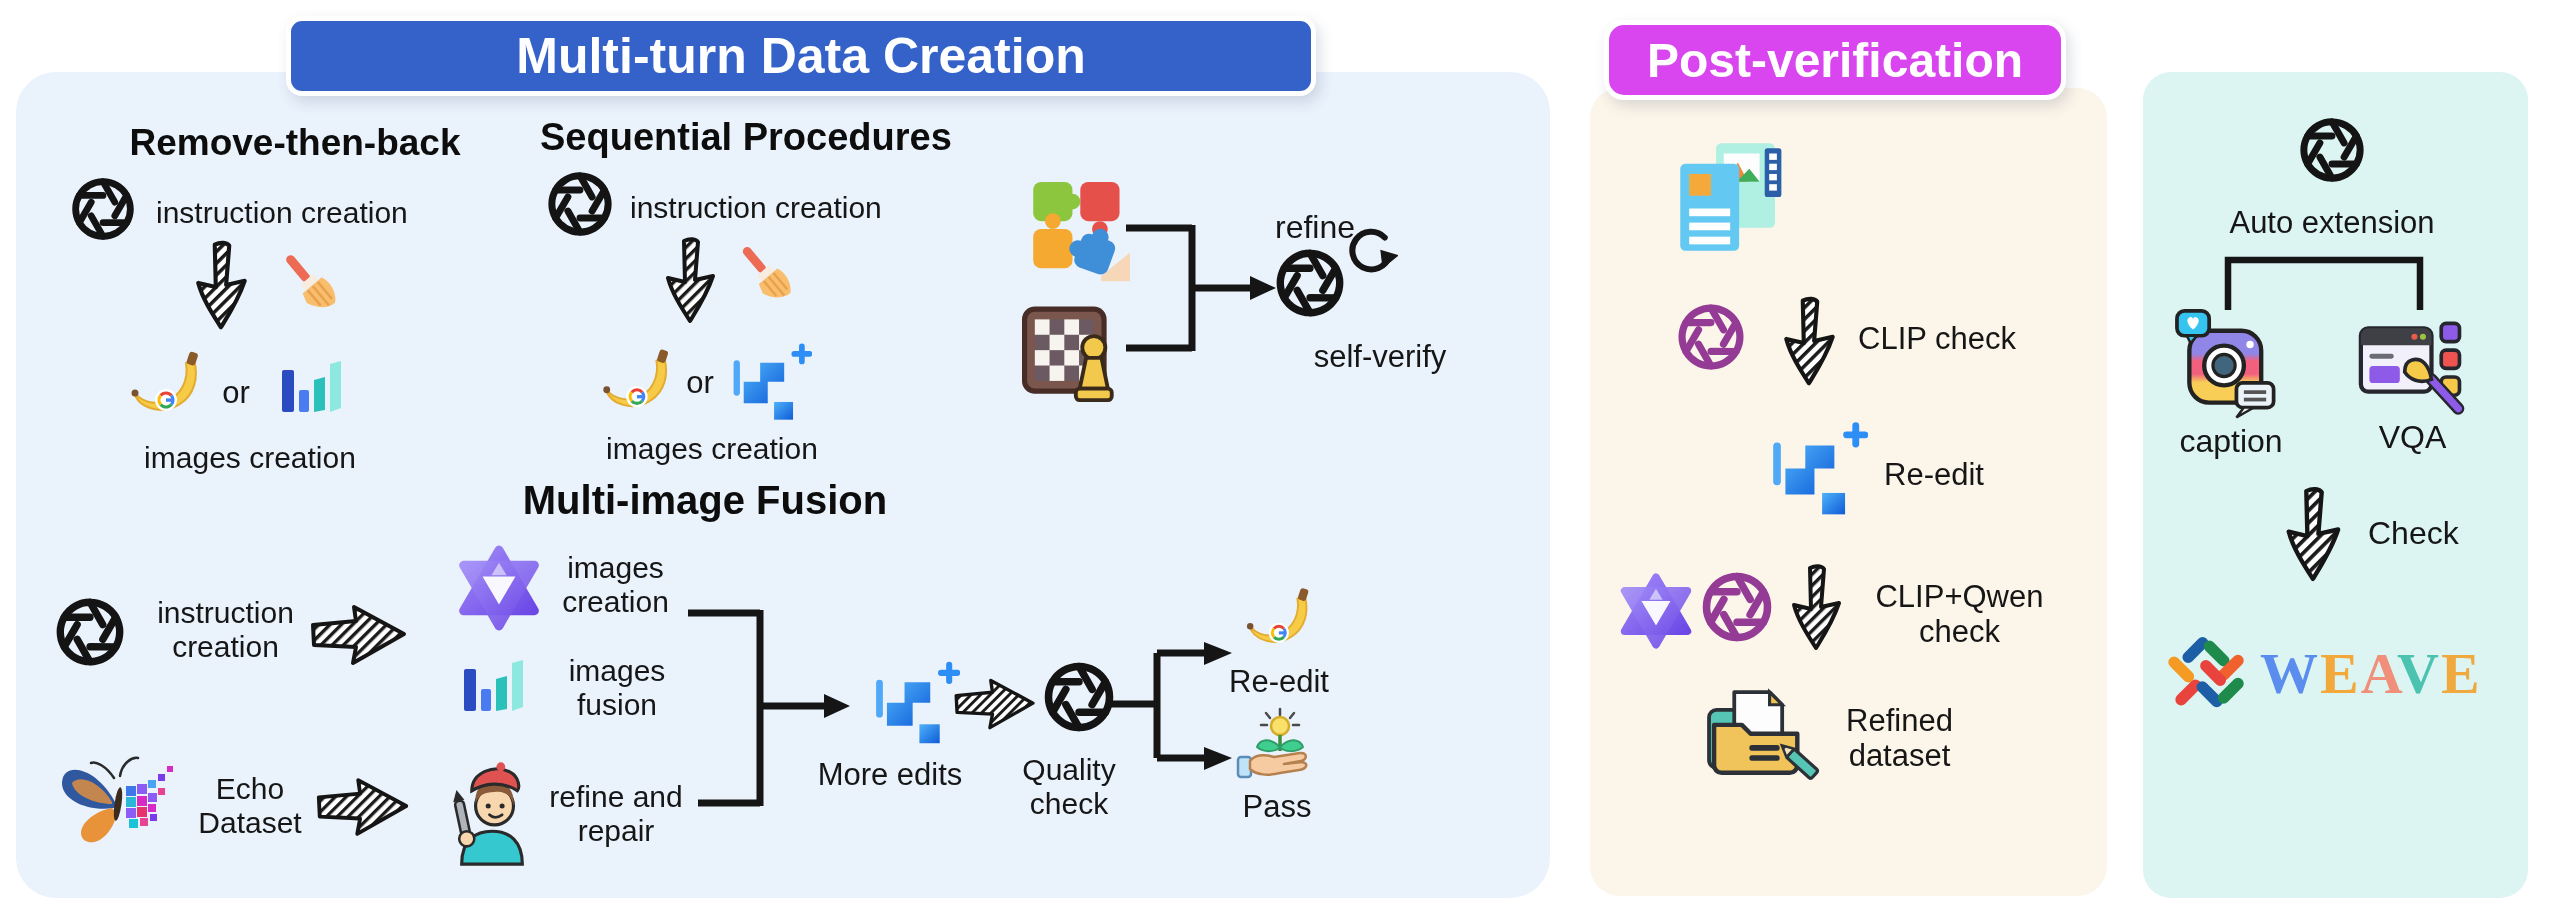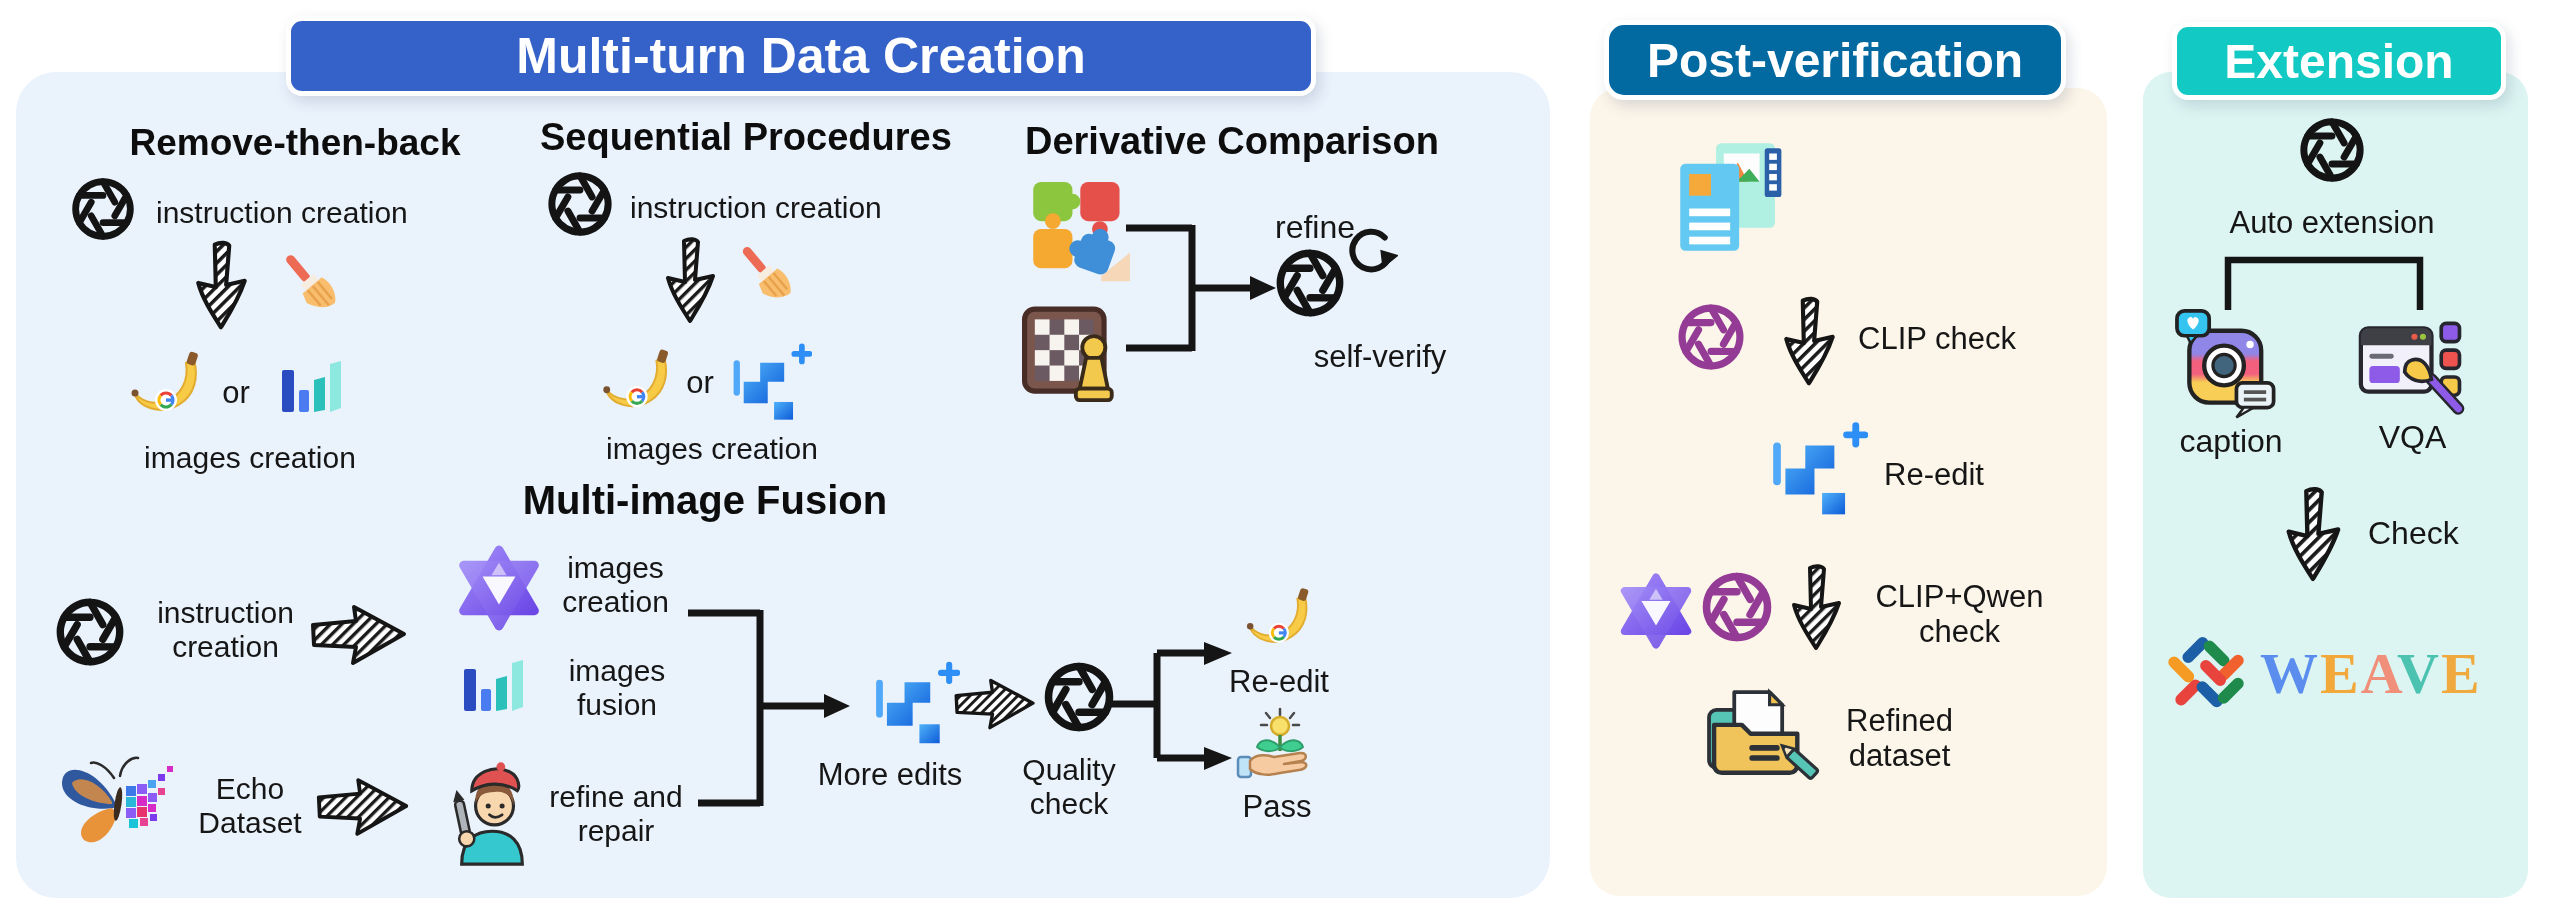--- a/index.html
+++ b/index.html
@@ -285,21 +285,20 @@
 <div id="stage">
 
   <div class="panel" style="left:16px;top:72px;width:1534px;height:826px;background:#EAF2FC;border-radius:40px;"></div>
 
   <div class="hdr" style="left:286px;top:16px;width:1020px;height:70px;background:#3562C8;border-radius:16px;font-size:50px;">
     <span>Multi-turn Data Creation</span>
   </div>
 
   <div class="h3" style="left:120px;top:122px;width:350px;font-size:37px;">Remove-then-back</div>
   <div class="h3" style="left:540px;top:116px;width:400px;font-size:38px;">Sequential Procedures</div>
-  <div class="h3" style="left:1025px;top:120px;width:400px;font-size:38px;">Derivative Comparison</div>
 
   <svg class="ic" style="left:68px;top:174px;color:#141414;" width="70" height="70">
       <use href="#i-gpt"></use>
     </svg>
   <div class="lbl nowrap" style="left:156px;top:196px;">instruction creation</div>
   <svg class="ic" style="left:190px;top:240px;" width="64" height="92">
       <use href="#i-arrow-down"></use>
     </svg>
   <svg class="ic" style="left:276px;top:248px;" width="68" height="70">
       <use href="#i-broom"></use>
@@ -421,21 +420,21 @@
   <svg class="ic" style="left:1240px;top:578px;" width="74" height="80">
       <use href="#i-banana"></use>
     </svg>
   <div class="lbl" style="left:1220px;top:665px;width:118px;font-size:31px;">Re-edit</div>
   <svg class="ic" style="left:1236px;top:704px;" width="80" height="86">
       <use href="#i-plant"></use>
     </svg>
   <div class="lbl" style="left:1236px;top:790px;width:82px;font-size:31px;">Pass</div>
 
   <div class="panel" style="left:1590px;top:88px;width:517px;height:808px;background:#FCF5E9;border-radius:30px;"></div>
-  <div class="hdr" style="left:1604px;top:20px;width:452px;height:70px;background:#0369a1;border-radius:20px;font-size:48px;">
+  <div class="hdr" style="left:1604px;top:20px;width:452px;height:70px;background:#d946ef;border-radius:20px;font-size:48px;">
     <span>Post-verification</span>
   </div>
 
   <svg class="ic" style="left:1670px;top:138px;" width="128" height="118">
       <use href="#i-docs"></use>
     </svg>
 
   <svg class="ic" style="left:1674px;top:300px;color:#943B95;" width="74" height="74">
       <use href="#i-gpt"></use>
     </svg>
@@ -459,23 +458,20 @@
       <use href="#i-arrow-down"></use>
     </svg>
   <div class="lbl" style="left:1852px;top:580px;width:215px;font-size:31px;">CLIP+Qwen check</div>
 
   <svg class="ic" style="left:1704px;top:680px;" width="116" height="110">
       <use href="#i-folder"></use>
     </svg>
   <div class="lbl" style="left:1822px;top:704px;width:155px;font-size:31px;">Refined dataset</div>
 
   <div class="panel" style="left:2143px;top:72px;width:385px;height:826px;background:#DCF5F2;border-radius:28px;"></div>
-  <div class="hdr" style="left:2172px;top:22px;width:324px;height:68px;background:#13C9C3;border-radius:16px;font-size:48px;">
-    <span>Extension</span>
-  </div>
 
   <svg class="ic" style="left:2296px;top:114px;color:#141414;" width="72" height="72">
       <use href="#i-gpt"></use>
     </svg>
   <div class="lbl" style="left:2196px;top:206px;width:272px;font-size:31px;">Auto extension</div>
 
   <svg class="ic" style="left:2224px;top:254px;" width="200" height="58" viewBox="0 0 200 58">
     <path d="M4 56 V6 H196 V56" stroke="#151515" stroke-width="6.5" fill="none"></path>
   </svg>
 

